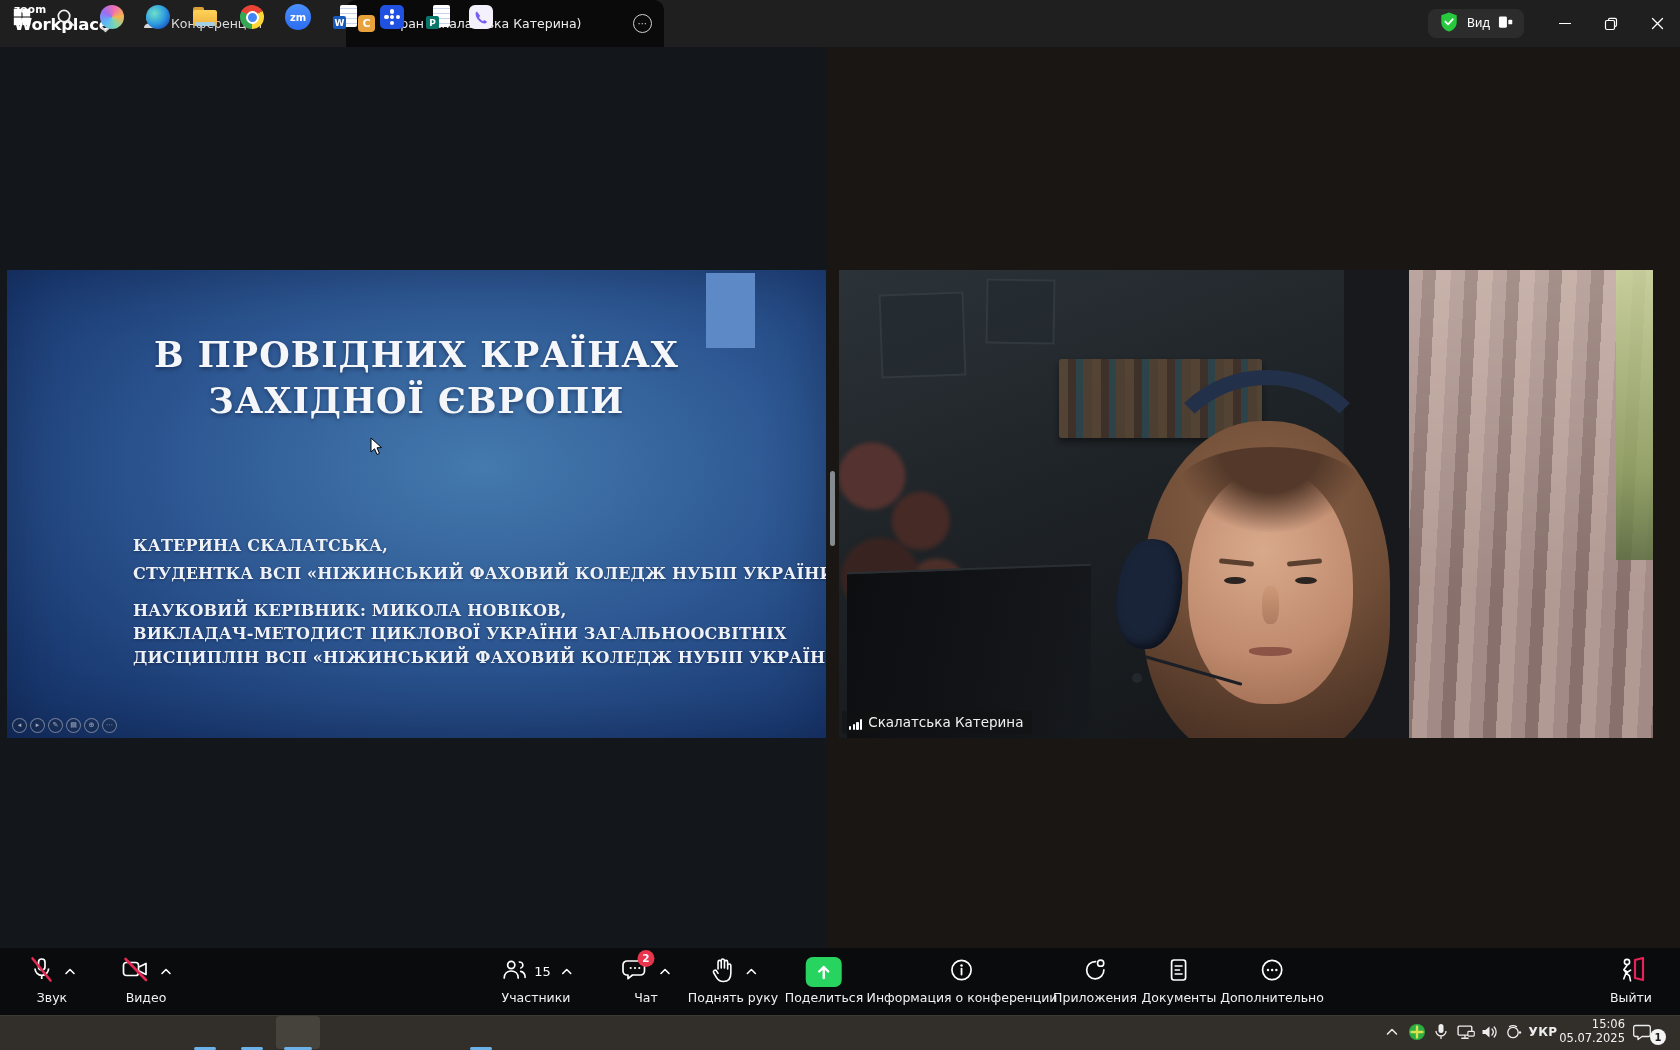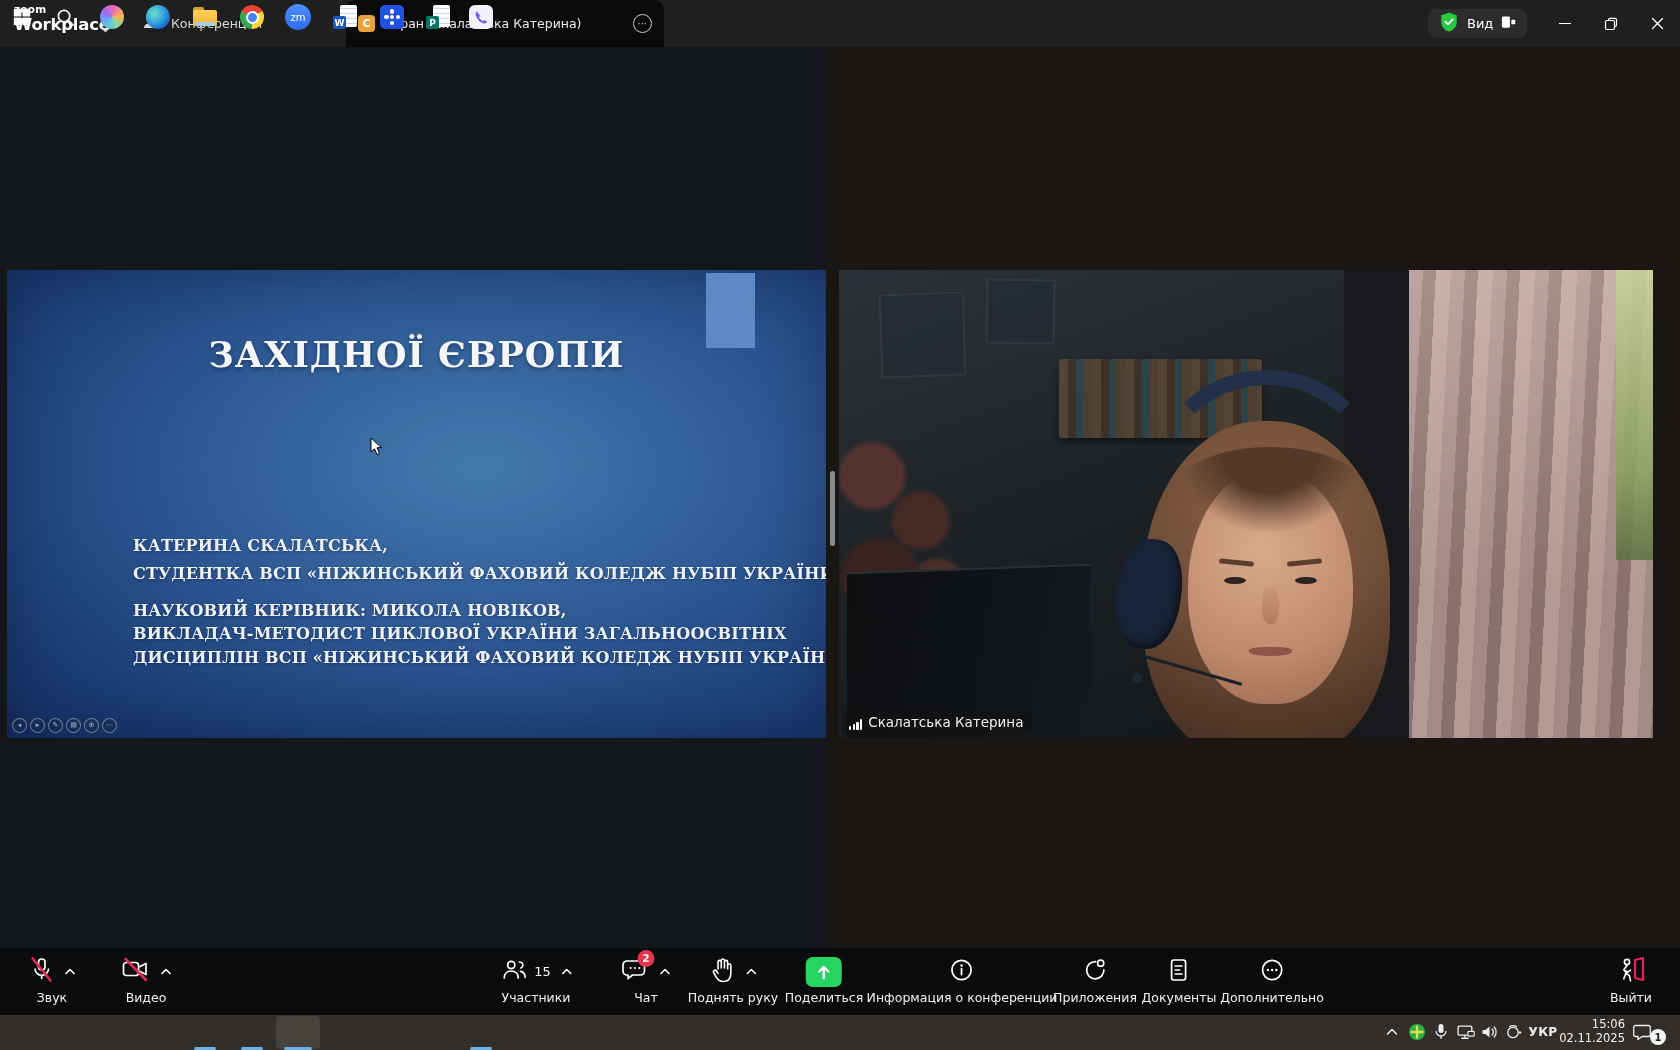--- a/index.html
+++ b/index.html
@@ -9,21 +9,21 @@
   .titlebar{position:absolute;left:0;top:0;width:1680px;height:47px;background:#1f1f1f;}
   .logo{position:absolute;left:14px;top:4px;color:#fff;line-height:1;}
   .logo .l1{font-size:10.5px;font-weight:600;letter-spacing:.2px;}
   .logo .l2{font-size:16.5px;font-weight:700;margin-top:2px;letter-spacing:-.2px;}
   .logo-chev{position:absolute;left:100px;top:18px;}
   .tab1{position:absolute;left:132px;top:0;height:47px;width:120px;display:flex;align-items:center;gap:9px;padding:0 10px;color:#dcdcdc;font-size:12.5px;}
   .tab2{position:absolute;left:346px;top:0;width:318px;height:47px;background:#0a0a0a;border-radius:10px 10px 0 0;display:flex;align-items:center;gap:9px;padding:0 12px;box-sizing:border-box;color:#ececec;font-size:12.5px;}
   .cbadge{width:17px;height:17px;border-radius:4px;background:#e9a13b;color:#fff;font-size:11px;font-weight:700;display:flex;align-items:center;justify-content:center;flex:0 0 auto;}
   .tab2-title{flex:1 1 auto;white-space:nowrap;overflow:hidden;}
   .dots-circle{width:17px;height:17px;border-radius:50%;border:1.3px solid #cfcfcf;color:#cfcfcf;font-size:10px;display:flex;align-items:center;justify-content:center;line-height:1;flex:0 0 auto;}
-  .view-pill{position:absolute;left:1428px;top:9px;height:29px;border-radius:8px;background:#2c2c2c;display:flex;align-items:center;gap:8px;padding:0 11px;color:#fff;font-size:13px;}
+  .view-pill{position:absolute;left:1428px;top:9px;height:29px;border-radius:8px;background:#2c2c2c;display:flex;align-items:center;gap:8px;padding:0 11px;color:#fff;font-size:13px;font-family:Liberation Mono, monospace;}
   .winbtn{position:absolute;top:0;width:46px;height:47px;display:flex;align-items:center;justify-content:center;}
   .winbtn.min{left:1542px}.winbtn.max{left:1588px}.winbtn.close{left:1634px}
   .minbar{width:12px;height:1.6px;background:#fff;}
   
   .main-left{position:absolute;left:0;top:47px;width:827px;height:901px;background:#13161a;}
   .main-right{position:absolute;left:827px;top:47px;width:853px;height:901px;background:#191613;}
   
   .slide{position:absolute;left:7px;top:270px;width:819px;height:468px;overflow:hidden;
          background:radial-gradient(ellipse at 58% 42%, #447aae 0%, #2d5792 46%, #1a3a72 82%, #142f62 100%);
          box-shadow:inset 0 0 60px rgba(0,0,20,.25);}
@@ -94,21 +94,21 @@
   .tk-underline{position:absolute;top:1047px;width:22px;height:3px;border-radius:2px;background:#6cb2e8;transform:translateX(-50%);}
   .app-circle{width:24px;height:24px;border-radius:50%;}
   .copilot{background:conic-gradient(from 230deg,#5ab8f7,#9a6df2,#ee6fb4,#f7b44e,#7ad8b0,#5ab8f7);}
   .edge{background:radial-gradient(circle at 35% 35%,#6ee0c8 0%,#2f9de0 48%,#1b5cc4 78%,#123a8f 100%);}
   .app-folder{width:24px;height:20px;position:relative;}
   .fol-back{position:absolute;top:0;left:0;width:11px;height:7px;background:#d79f35;border-radius:2px 2px 0 0;}
   .fol-front{position:absolute;top:3px;left:0;right:0;height:16px;background:linear-gradient(#ffd257,#eeb23f);border-radius:2.5px;}
   .fol-lip{position:absolute;bottom:1px;left:2px;right:2px;height:4px;background:#9ed1f5;border-radius:1.5px;opacity:.9;}
   .app-chrome{width:24px;height:24px;border-radius:50%;position:relative;background:conic-gradient(from 60deg,#fdd835 0 120deg,#34a853 120deg 240deg,#ea4335 240deg 360deg);}
   .chr-core{position:absolute;inset:5.5px;background:#4285f4;border:2.2px solid #fff;border-radius:50%;box-sizing:border-box;}
-  .app-zm{width:26px;height:26px;border-radius:50%;background:linear-gradient(180deg,#4a90fe,#2d6cf0);color:#fff;font-size:10px;font-weight:400;display:flex;align-items:center;justify-content:center;}
+  .app-zm{width:26px;height:26px;border-radius:50%;background:linear-gradient(180deg,#4a90fe,#2d6cf0);color:#fff;font-size:10px;font-weight:700;display:flex;align-items:center;justify-content:center;}
   .doc-icon{width:24px;height:24px;position:relative;}
   .doc-page{position:absolute;right:0;top:0;width:17px;height:22px;background:#fff;border-radius:2px;
             background-image:linear-gradient(#c9d4ea 1.5px,transparent 1.5px);background-size:100% 5px;background-position:0 8px;background-repeat:repeat-y;}
   .doc-sq{position:absolute;left:0;bottom:0;width:13px;height:13px;border-radius:2px;color:#fff;font-size:9px;font-weight:700;display:flex;align-items:center;justify-content:center;}
   .word-sq{background:#185abd;}
   .pub-sq{background:#077568;}
   .app-dots{width:24px;height:24px;border-radius:5px;background:#2051e0;position:relative;}
   .app-dots i{position:absolute;width:4.5px;height:4.5px;border-radius:50%;background:#fff;}
   .d1{left:9.7px;top:4px}.d2{left:4px;top:9.7px}.d3{left:9.7px;top:9.7px}.d4{left:15.5px;top:9.7px}.d5{left:9.7px;top:15.5px}
   .app-viber{width:24px;height:24px;border-radius:6px;background:#f4f0fc;display:flex;align-items:center;justify-content:center;}
@@ -179,20 +179,21 @@
         </svg>
     </div>
   </div>
 
   <div class="main-left"></div>
   <div class="main-right"></div>
 
   <div class="slide">
     <div class="slide-rect"></div>
     <div class="slide-title">
+      <div>В ПРОВІДНИХ КРАЇНАХ</div>
       <div>ЗАХІДНОЇ ЄВРОПИ</div>
     </div>
     <div class="slide-sub">
       <div class="sl1">КАТЕРИНА СКАЛАТСЬКА,</div>
       <div class="sl2">СТУДЕНТКА ВСП «НІЖИНСЬКИЙ ФАХОВИЙ КОЛЕДЖ НУБІП УКРАЇНИ»</div>
       <div class="sl3">НАУКОВИЙ КЕРІВНИК: МИКОЛА НОВІКОВ,</div>
       <div class="sl4">ВИКЛАДАЧ-МЕТОДИСТ ЦИКЛОВОЇ УКРАЇНИ ЗАГАЛЬНООСВІТНІХ</div>
       <div class="sl5">ДИСЦИПЛІН ВСП «НІЖИНСЬКИЙ ФАХОВИЙ КОЛЕДЖ НУБІП УКРАЇНИ»</div>
     </div>
     <div class="anno">
@@ -525,21 +526,21 @@
   <div class="tray-item" style="left:1514px">
     <svg width="18" height="16" viewBox="0 0 18 16">
         <circle cx="8" cy="8.5" r="5.2" fill="none" stroke="#eee" stroke-width="1.3"></circle>
         <circle cx="15" cy="8.5" r="1.2" fill="#eee"></circle>
         <path d="M4.5 2.6 a7.5 7.5 0 0 1 7 0" fill="none" stroke="#eee" stroke-width="1.2" stroke-linecap="round"></path>
       </svg>
   </div>
   <div class="tray-item tray-lang" style="left:1543px">УКР</div>
   <div class="tray-clock">
     <div>15:06</div>
-    <div>02.11.2025</div>
+    <div>05.07.2025</div>
   </div>
   <div class="tray-item" style="left:1642px">
     <svg width="19" height="18" viewBox="0 0 19 18">
         <path d="M3 2.5 h13 a1.8 1.8 0 0 1 1.8 1.8 v7.4 a1.8 1.8 0 0 1 -1.8 1.8 h-6.5 l-4 3 v-3 H3 a1.8 1.8 0 0 1 -1.8-1.8 V4.3 A1.8 1.8 0 0 1 3 2.5 z" fill="none" stroke="#eee" stroke-width="1.3" stroke-linejoin="round"></path>
       </svg>
   </div>
   <div class="notif-badge">1</div>
 
 </div>
 

